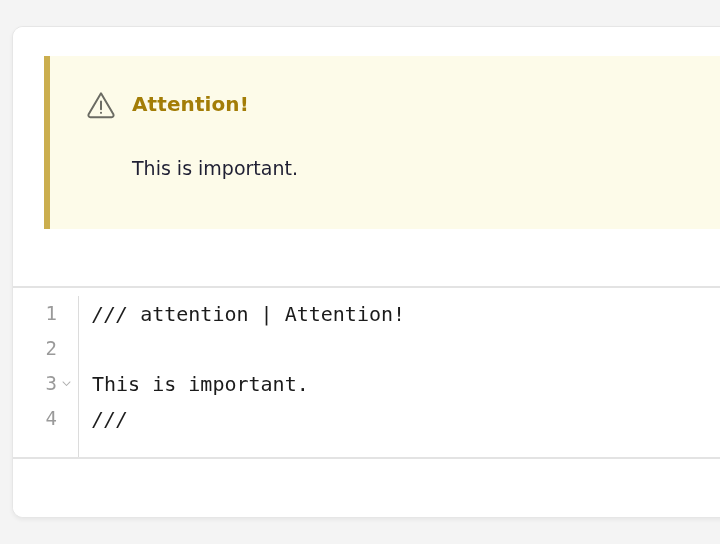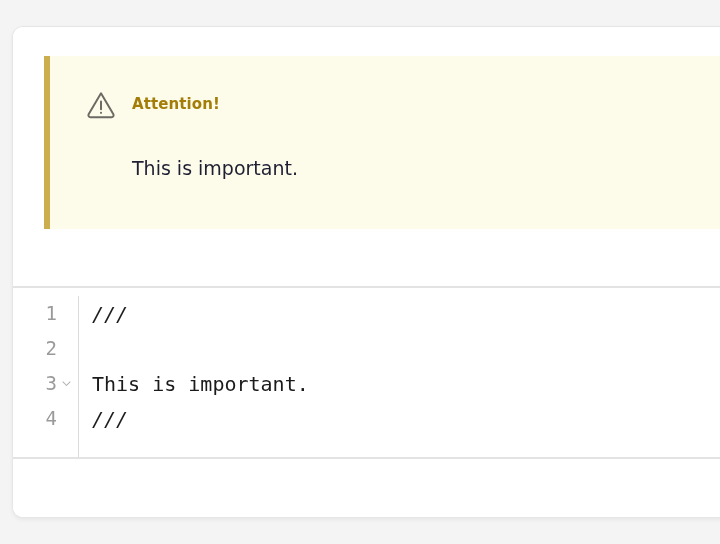--- a/index.html
+++ b/index.html
@@ -66,21 +66,21 @@
 
   .warn-icon {
     width: 30px;
     height: 30px;
     flex: 0 0 auto;
     display: block;
   }
 
   .admonition-title {
     font-family: "DejaVu Sans", sans-serif;
-    font-size: 15px;
+    font-size: 20px;
     font-weight: 700;
     color: #a37d07;
     letter-spacing: 0.1px;
     white-space: nowrap;
     line-height: 1;
   }
 
   .admonition-body {
     position: absolute;
     left: 82px;
@@ -238,21 +238,21 @@
               </svg>
             </span>
           </div>
           <div class="gutter-row">
             <span class="line-no">4</span>
             <span class="fold-spacer"></span>
           </div>
         </div>
 
       <div class="code-lines" id="code-lines">
-          <div class="code-row"><span class="tok-fence">///</span></div>
+          <div class="code-row"><span class="tok-fence">///</span><span class="tok-plain"> attention | Attention!</span></div>
           <div class="code-row"><span class="tok-plain"></span></div>
           <div class="code-row"><span class="tok-plain">This is important.</span></div>
           <div class="code-row"><span class="tok-fence">///</span></div>
         </div>
 
     </div>
 
     <div class="divider divider-bottom"></div>
 
     <div class="footer-strip"></div>

